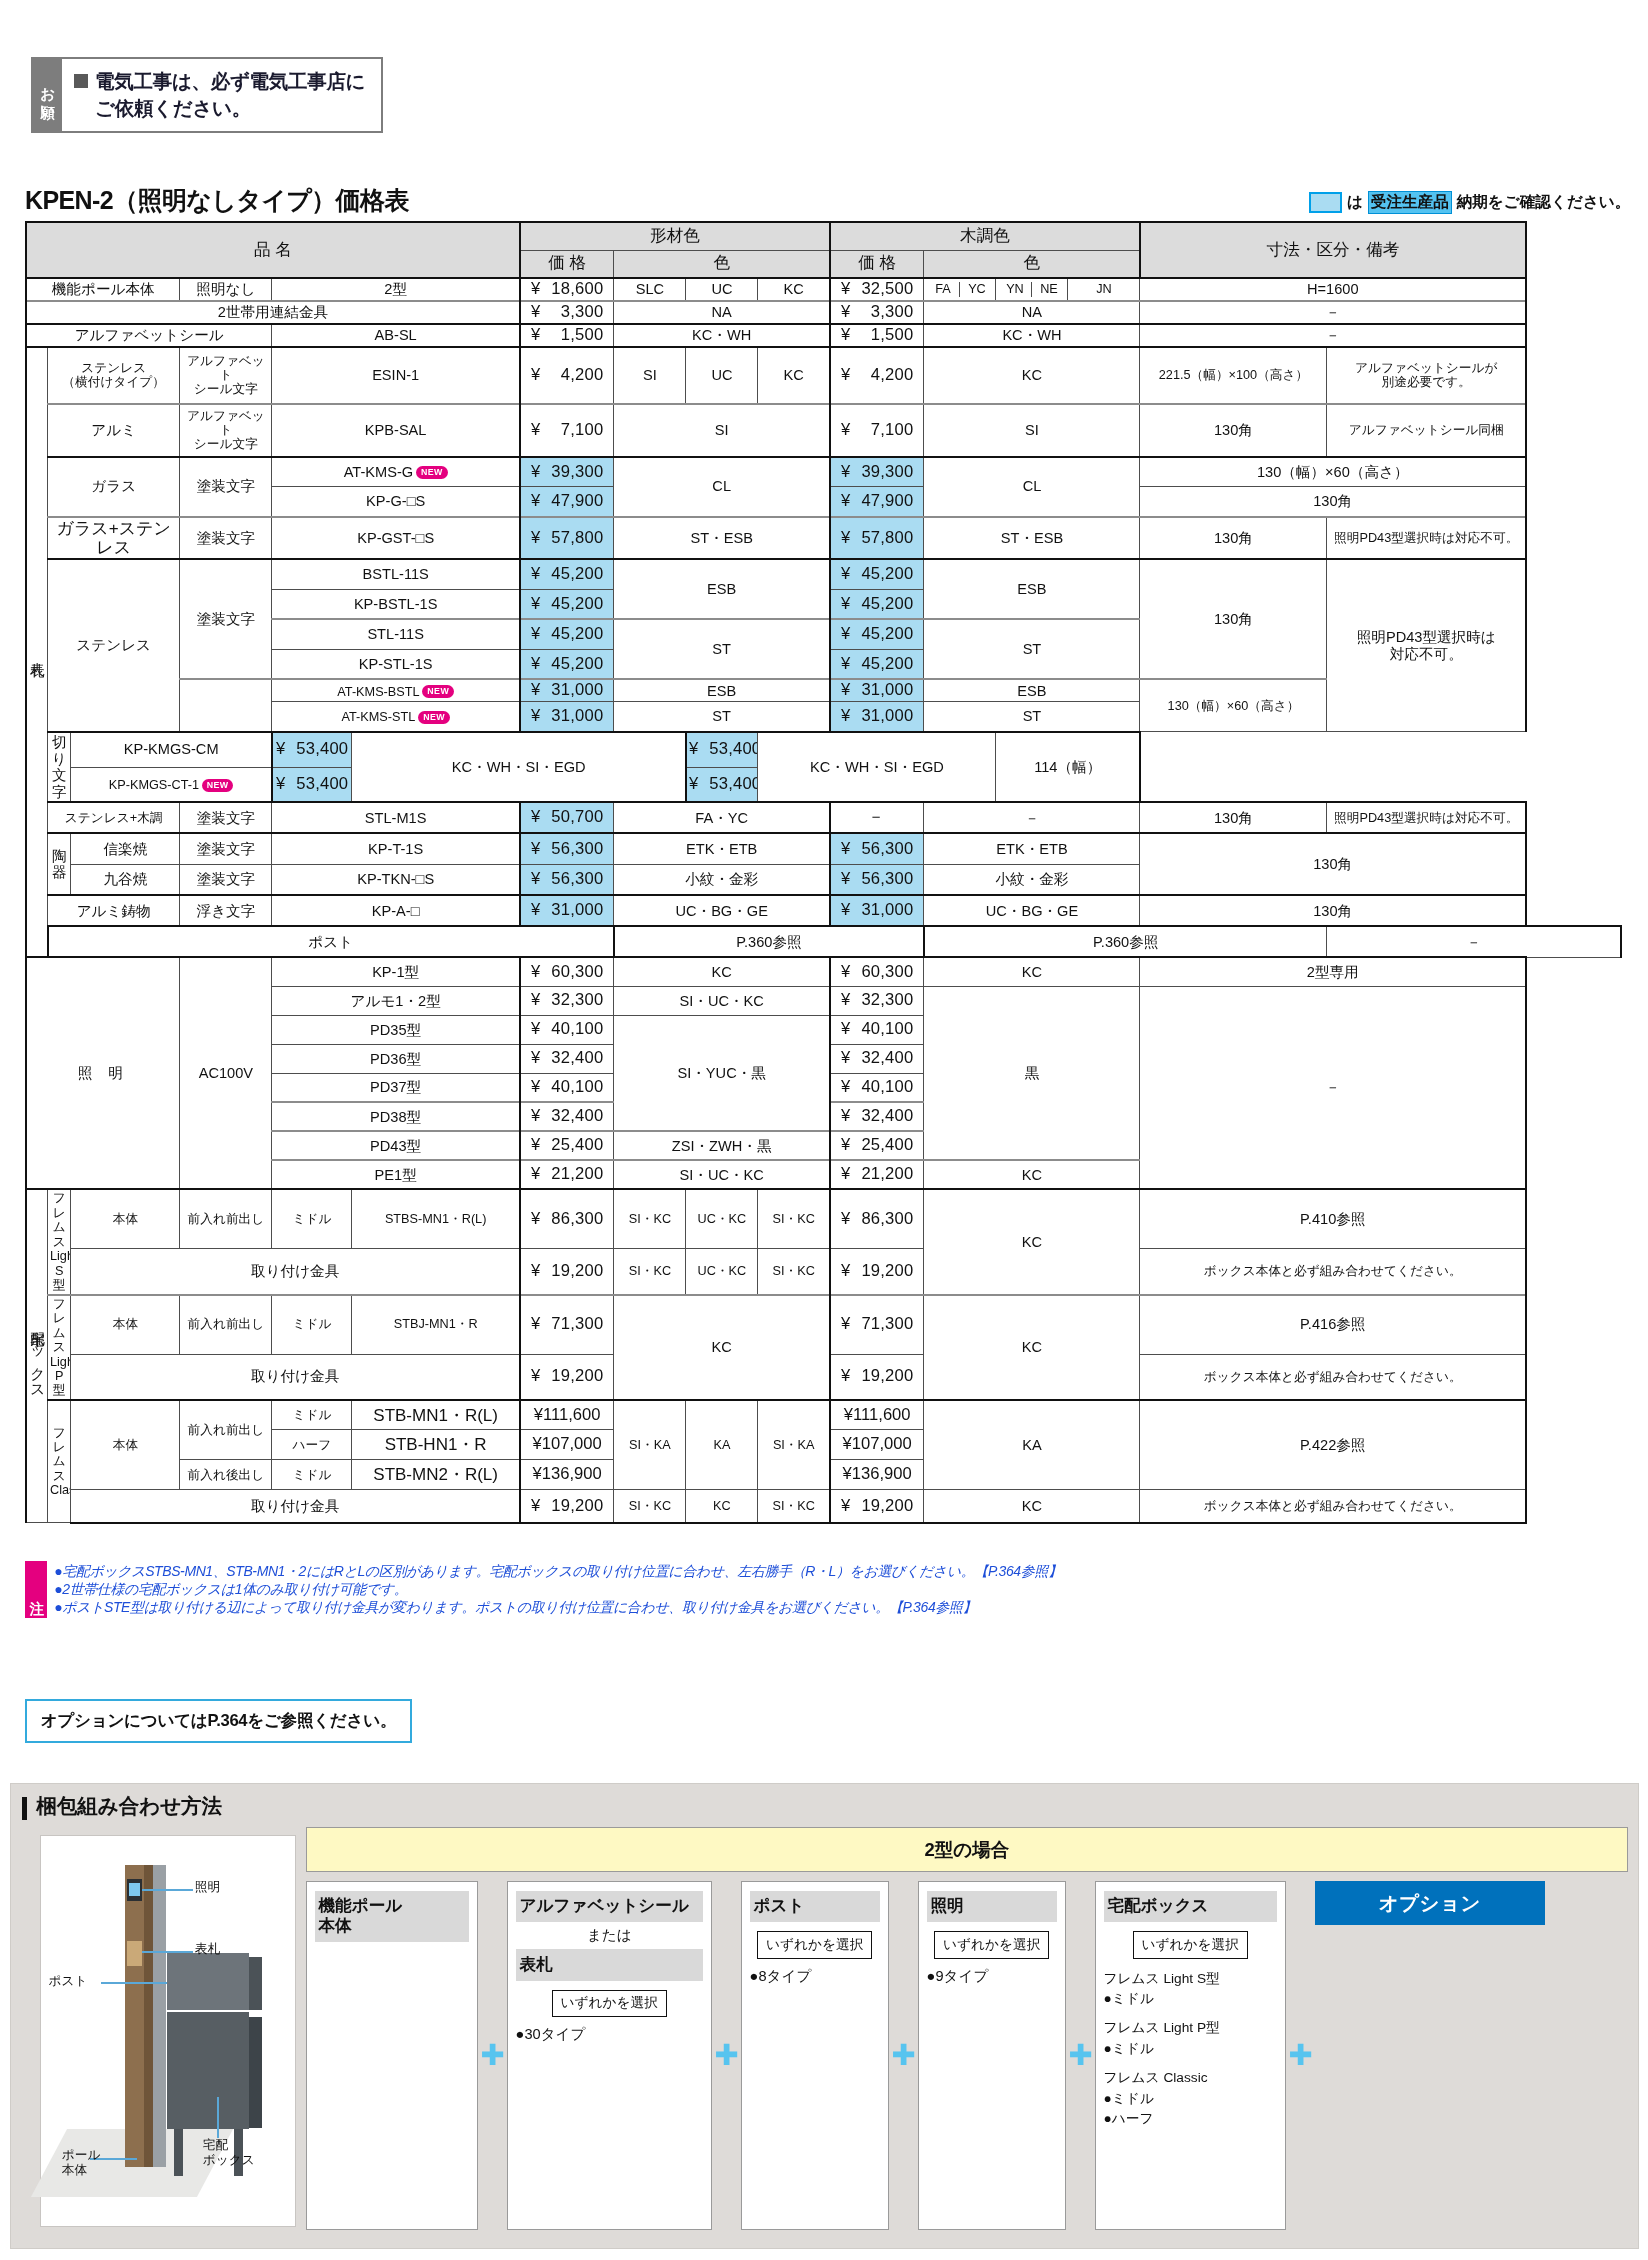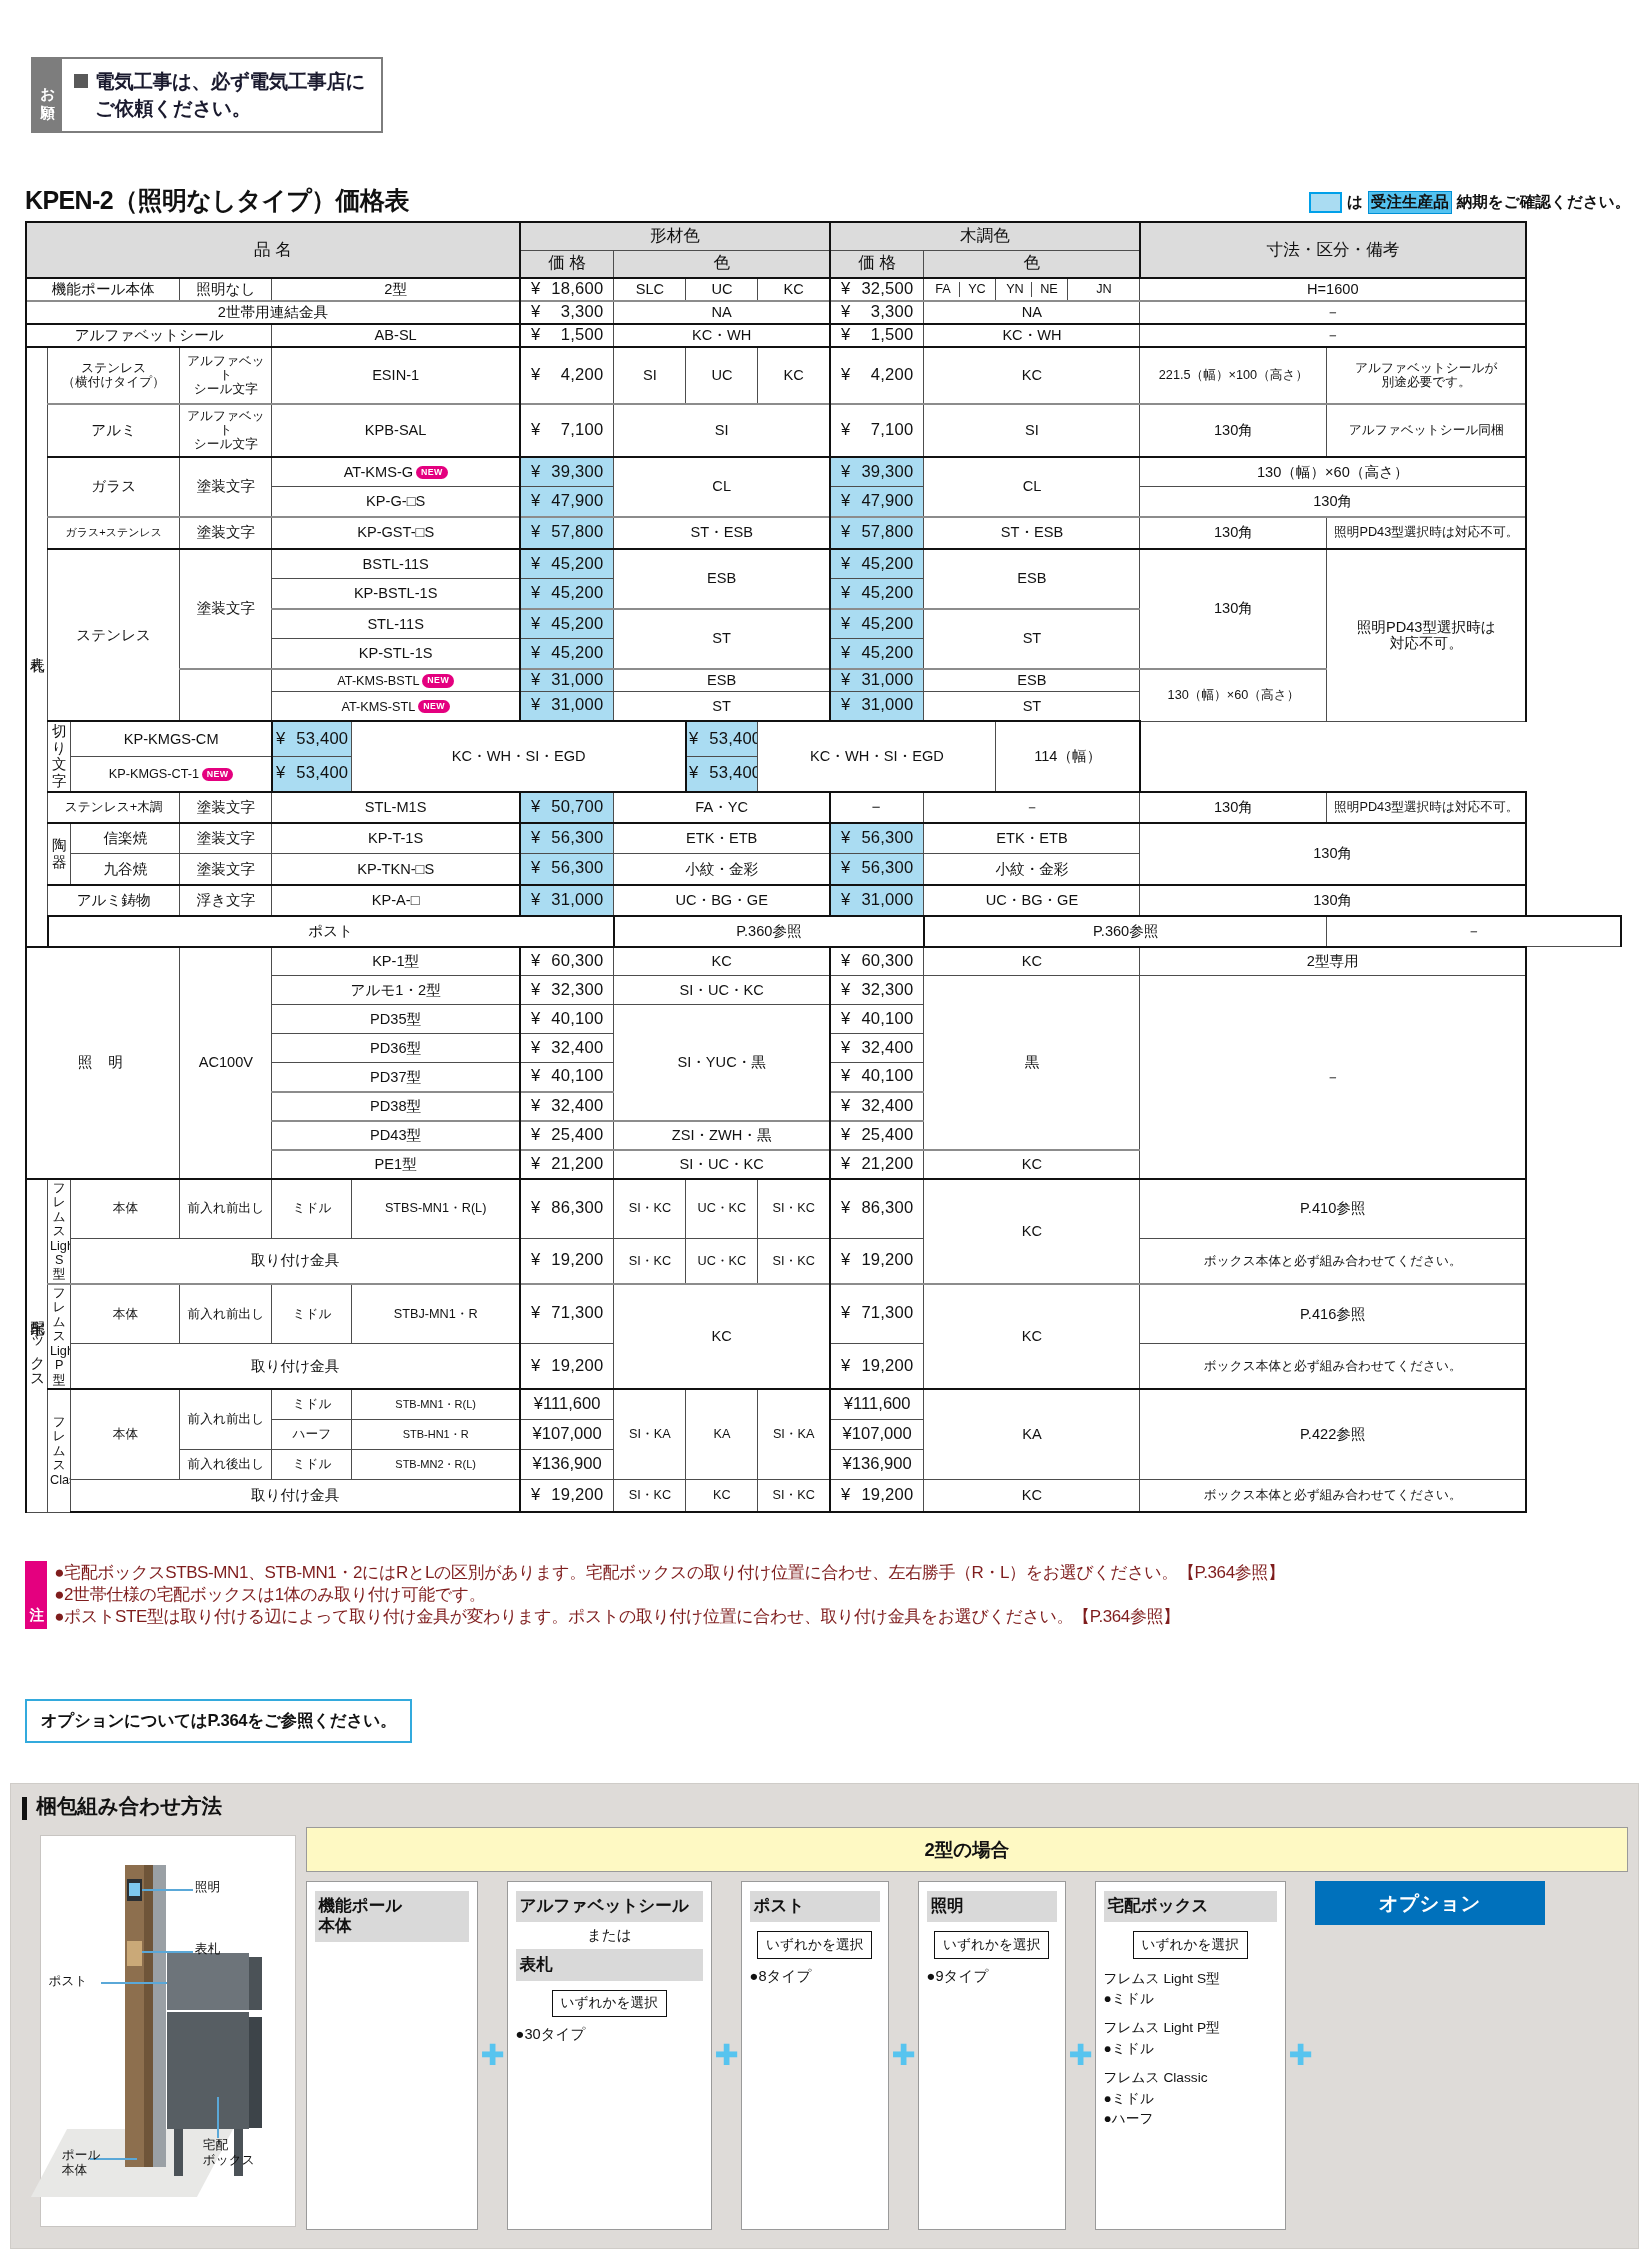--- a/index.html
+++ b/index.html
@@ -109,21 +109,21 @@
     font-weight: bold; font-size: 16.6px;
     text-align: left; padding-left: 6.8px; white-space: nowrap;
   }
   .hl { background: #aadcf2; }
   .vtxt {
     writing-mode: vertical-rl; text-orientation: upright;
     margin: 0 auto; line-height: 1.05; letter-spacing: 1px;
     font-size: 14.6px;
   }
   .sm  { font-size: 12.7px; }
-  .sm2 { font-size: 11px; }
+  .sm2 { font-size: 17px; }
   .lft { text-align: left; padding-left: 7.8px; }
   .newbadge {
     display: inline-block; background: #e4007f; color: #fff;
     font-size: 8.8px; font-weight: bold;
     border-radius: 8.8px; padding: 1px 4.9px 2px 4.9px;
     margin-left: 2.9px; vertical-align: middle;
     letter-spacing: 0.4px;
   }
 
   
@@ -134,22 +134,22 @@
   }
   .notes-tab {
     width: 22.4px; background: #e4007f; color: #fff;
     font-size: 14.6px; font-weight: bold;
     display: flex; align-items: center; justify-content: center;
     flex: none;
   }
   .notes-tab span { writing-mode: vertical-rl; text-orientation: upright; }
   .notes-list { display: flex; flex-direction: column; justify-content: space-between; padding: 1px 0; }
   .note-item {
-    font-size: 17px; color: #7f1d1d; line-height: 1.3;
-    letter-spacing: -0.4px; white-space: nowrap;
+    font-size: 14px; color: #1d4ed8; line-height: 1.3;
+    letter-spacing: -0.4px; white-space: nowrap; font-style: italic;
   }
 
   .option-note {
     position: absolute; left: 25px; top: 1699px;
     border: 2px solid #33aadd;
     background: #fff;
     color: #111; font-size: 16.6px; font-weight: bold;
     padding: 8.8px 13.7px;
     letter-spacing: -0.3px;
   }

